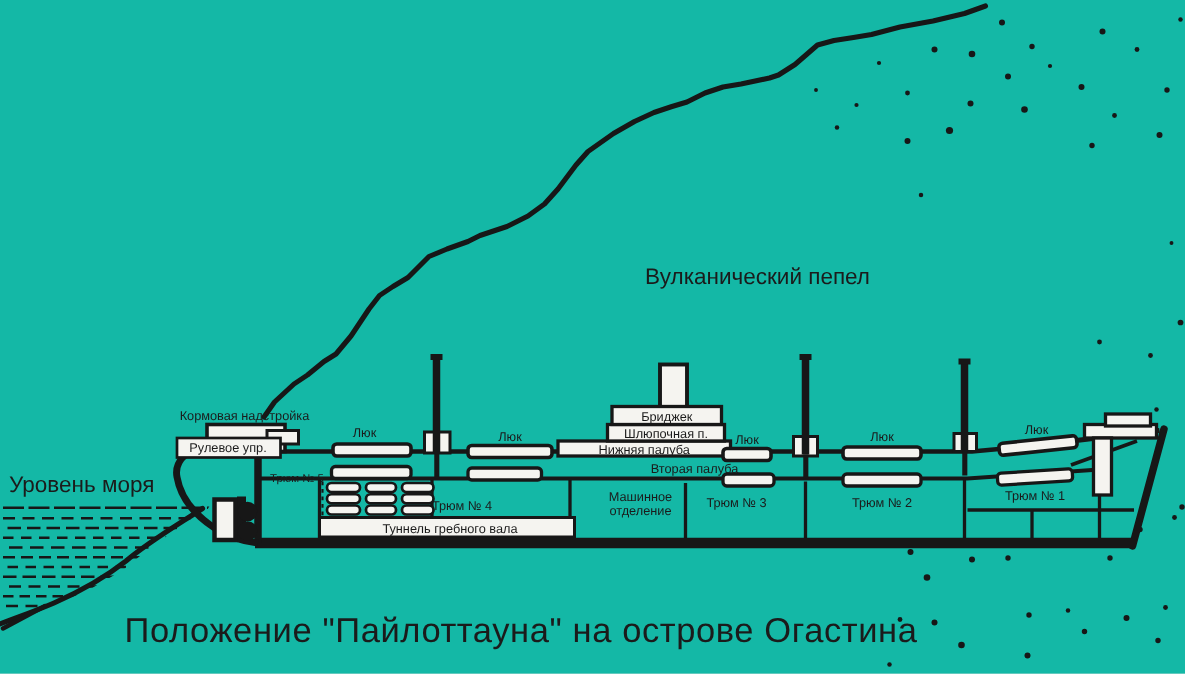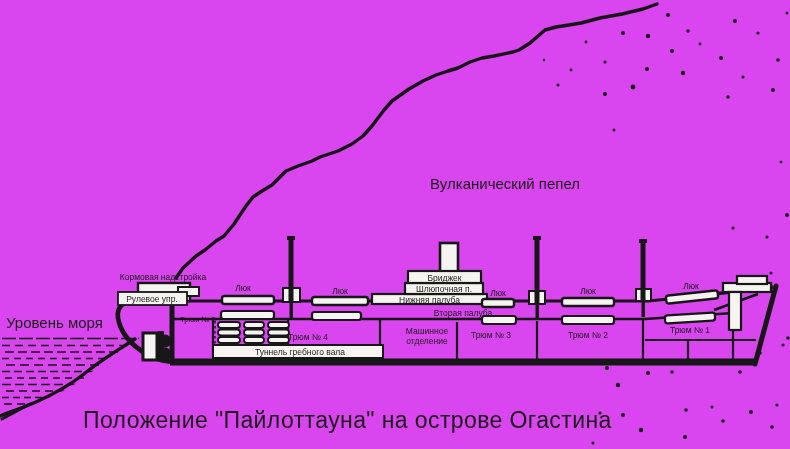--- a/index.html
+++ b/index.html
@@ -1,17 +1,17 @@
 <!DOCTYPE html>
 <html><head>
 <meta charset="utf-8">
 <style>
   html,body{margin:0;padding:0;}
   body{width:790px;height:449px;overflow:hidden;background:#e9e9e6;}
-  .page{position:relative;width:790px;height:449px;background:#d946ef;font-family:"Liberation Sans",sans-serif;}
+  .page{position:relative;width:790px;height:449px;background:#14b8a6;font-family:"Liberation Sans",sans-serif;}
   svg{display:block;}
   text{fill:#1b1b1b;font-family:"Liberation Sans",sans-serif;}
   .lbl{font-size:8.5px;}
   .lbl-sm{font-size:7.6px;}
   .lbl-lg{font-size:15px;}
   .caption{font-size:23px;letter-spacing:.4px;}
 </style>
 </head>
 <body>
 

